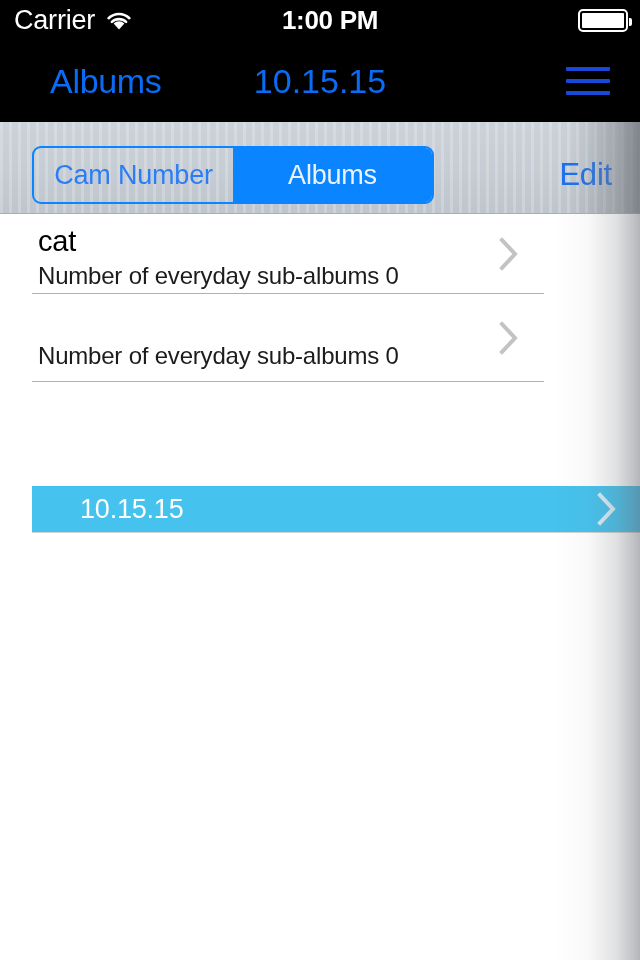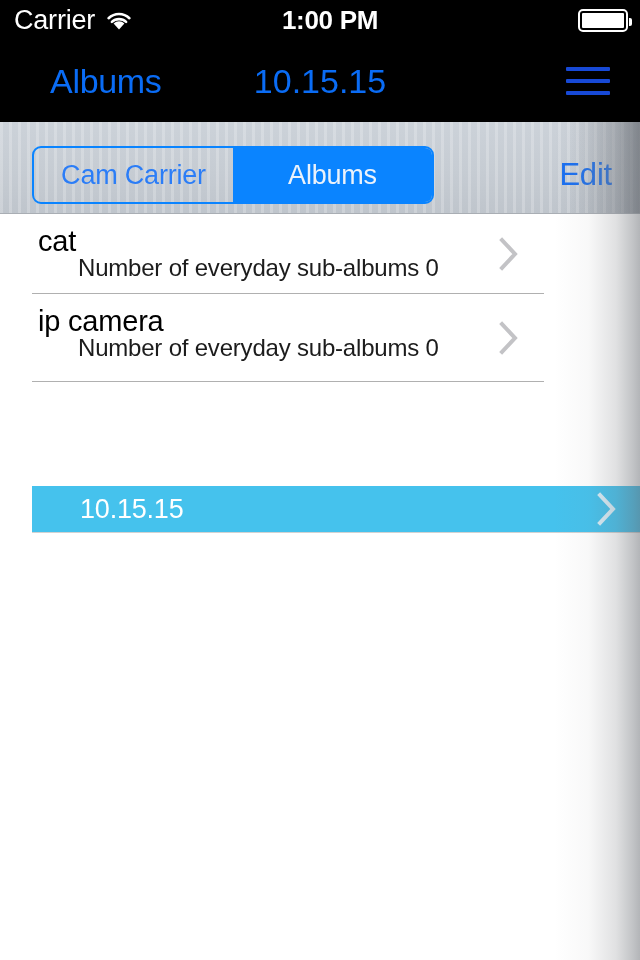--- a/index.html
+++ b/index.html
@@ -250,26 +250,25 @@
     left: 38px;
     top: 13px;
     font-size: 29px;
     color: #000000;
     letter-spacing: -0.2px;
     line-height: 1;
   }
   .row-sub {
     position: absolute;
     left: 38px;
-    top: 42px;
+    top: 50px;
     font-size: 24px;
     color: #1c1c1c;
     letter-spacing: -0.2px;
     line-height: 1;
-    margin-left: 40px;
   }
   .chevron {
     position: absolute;
     right: 24px;
     top: 50%;
     transform: translateY(-50%);
     width: 22px;
     height: 36px;
     pointer-events: none;
   }
@@ -340,42 +339,41 @@
     <div class="nav-title">10.15.15</div>
     <div class="nav-menu">
       <span></span>
       <span></span>
       <span></span>
     </div>
   </div>
 
   <div class="toolbar">
     <div class="segmented">
-      <div class="seg inactive">Cam Carrier</div>
+      <div class="seg inactive">Cam Number</div>
       <div class="seg active">Albums</div>
     </div>
     <div class="edit-button">Edit</div>
     <div class="toolbar-shade"></div>
   </div>
 
   <div class="list">
 
     <div class="row parent" style="height:80px;">
       <div class="row-title">cat</div>
       <div class="row-sub">Number of everyday sub-albums 0</div>
       <span class="chevron">
         <svg viewBox="0 0 22 36" width="22" height="36" aria-hidden="true">
           <path d="M4 4 L17 18 L4 32" stroke="#c3c3c6" stroke-width="4" fill="none" stroke-linecap="square" stroke-linejoin="miter"></path>
         </svg>
       </span>
       <div class="row-sep"></div>
     </div>
 
     <div class="row parent" style="height:88px;">
-      <div class="row-title">ip camera</div>
       <div class="row-sub">Number of everyday sub-albums 0</div>
       <span class="chevron">
         <svg viewBox="0 0 22 36" width="22" height="36" aria-hidden="true">
           <path d="M4 4 L17 18 L4 32" stroke="#c3c3c6" stroke-width="4" fill="none" stroke-linecap="square" stroke-linejoin="miter"></path>
         </svg>
       </span>
       <div class="row-sep"></div>
     </div>
 
 

